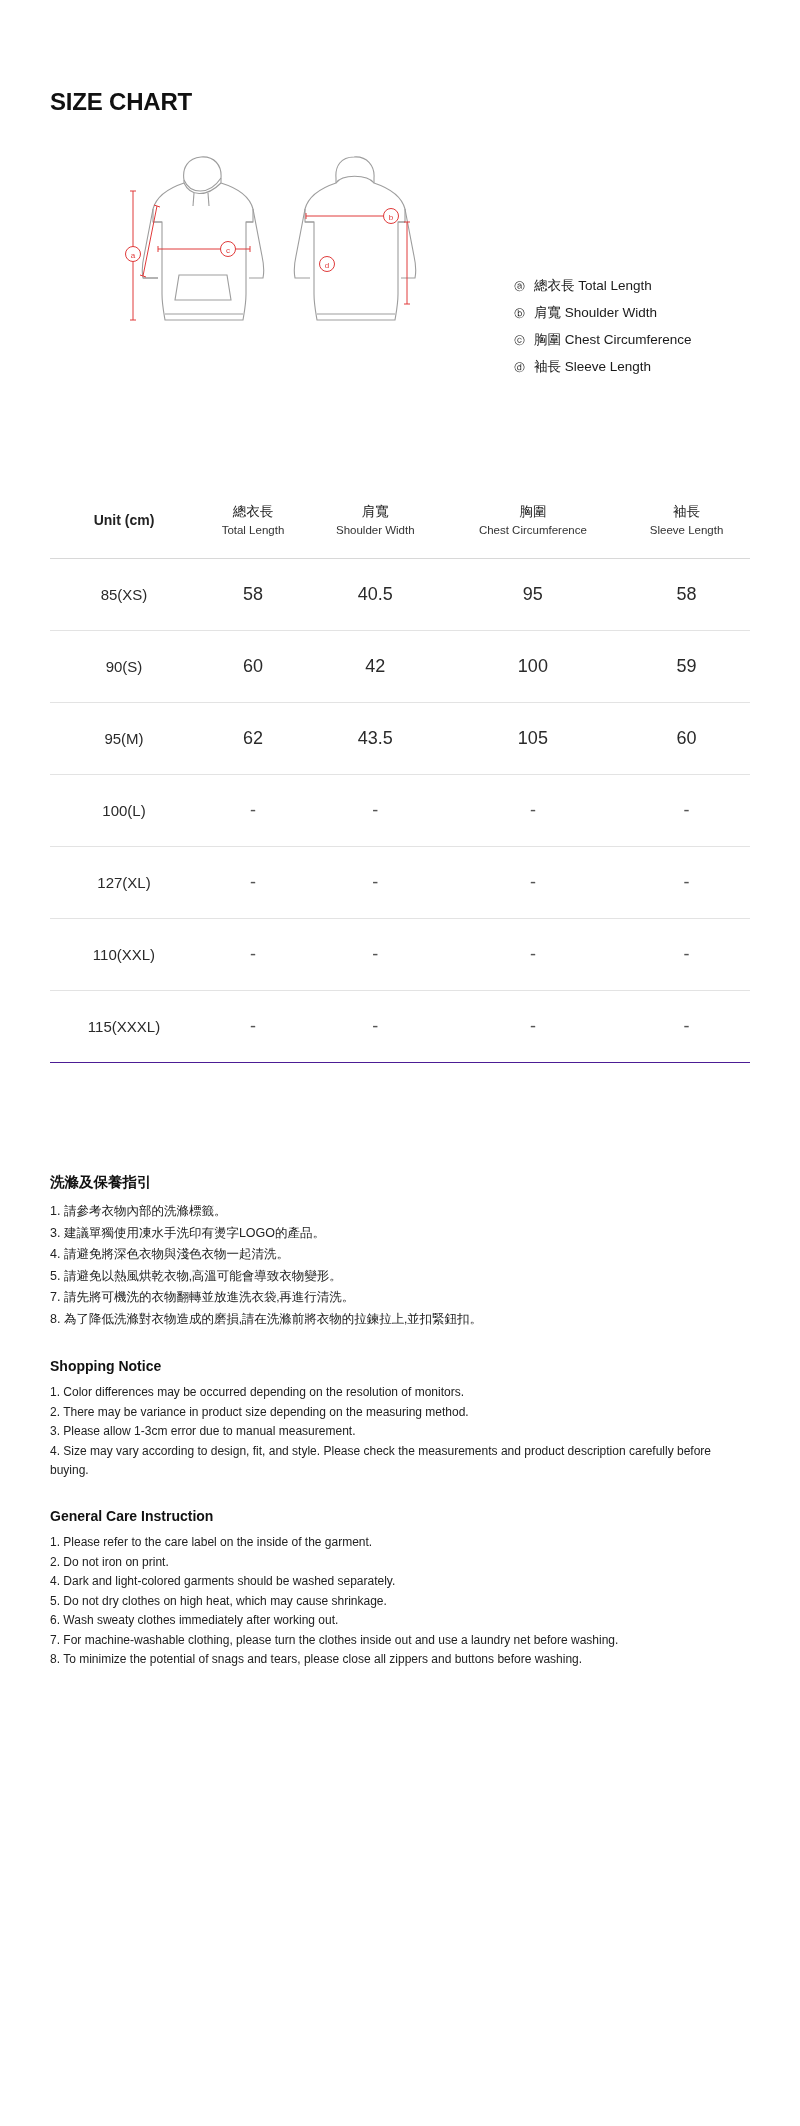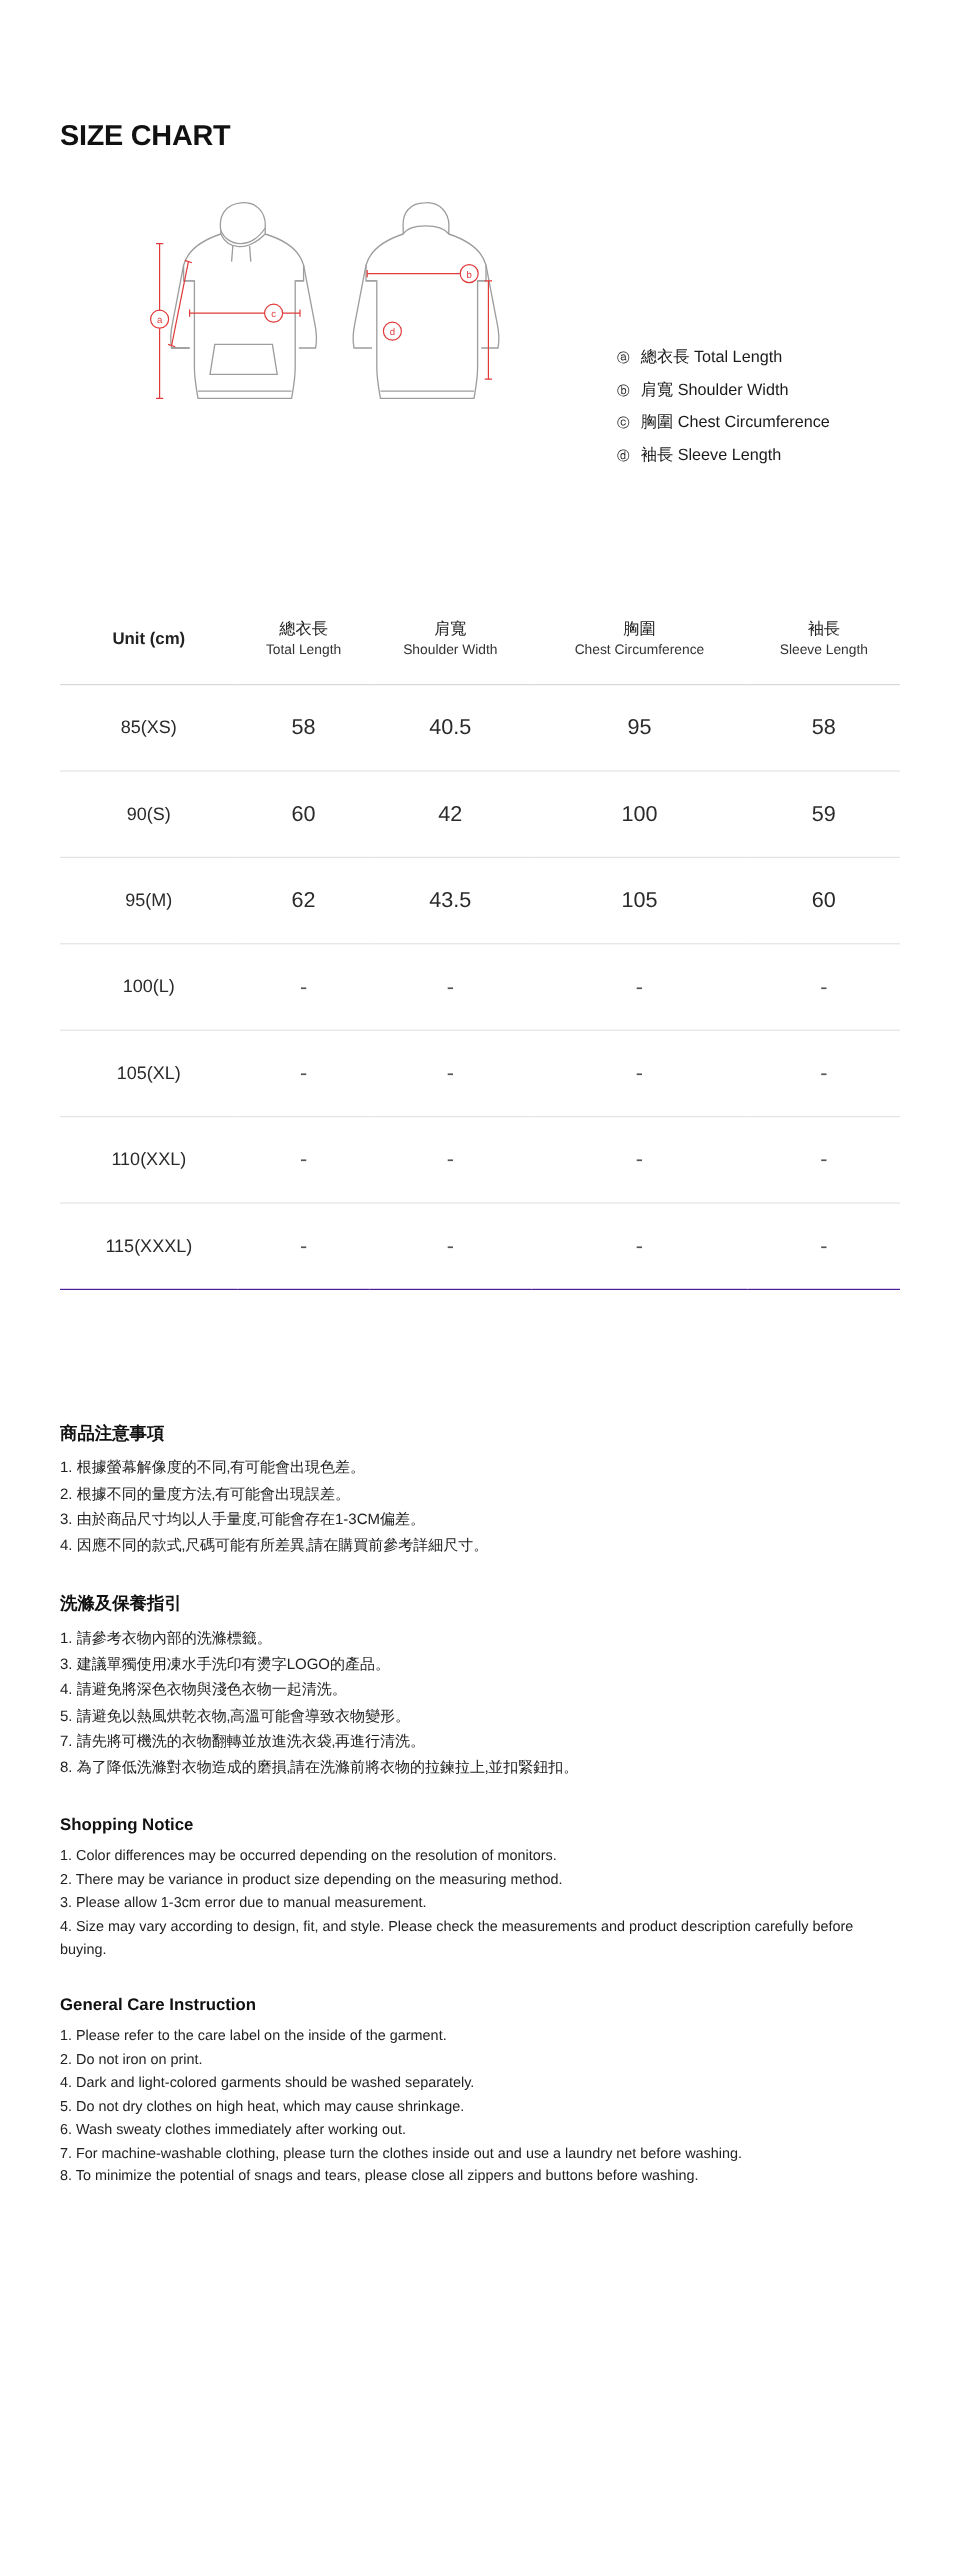--- a/index.html
+++ b/index.html
@@ -11,21 +11,21 @@
   }
   body {
     font-family: "Liberation Sans", sans-serif;
     color: #1a1a1a;
     -webkit-font-smoothing: antialiased;
   }
   .page {
     width: 800px;
     min-height: 2126px;
     position: relative;
-    padding: 12px;
+    padding: 0;
   }
   .inner {
     width: 700px;
     margin: 0 auto;
     padding-top: 88px;
   }
   h1.title {
     font-size: 24px;
     font-weight: bold;
     letter-spacing: -0.2px;
@@ -292,21 +292,21 @@
           <td>60</td>
         </tr>
         <tr>
           <td class="col-unit">100(L)</td>
           <td class="dash">-</td>
           <td class="dash">-</td>
           <td class="dash">-</td>
           <td class="dash">-</td>
         </tr>
         <tr>
-          <td class="col-unit">105(XL)</td>
+          <td class="col-unit">127(XL)</td>
           <td class="dash">-</td>
           <td class="dash">-</td>
           <td class="dash">-</td>
           <td class="dash">-</td>
         </tr>
         <tr>
           <td class="col-unit">110(XXL)</td>
           <td class="dash">-</td>
           <td class="dash">-</td>
           <td class="dash">-</td>
@@ -317,29 +317,20 @@
           <td class="dash">-</td>
           <td class="dash">-</td>
           <td class="dash">-</td>
           <td class="dash">-</td>
         </tr>
       </tbody>
     </table>
 
     <div class="notes">
 
-      <div class="block">
-        <h2>商品注意事項</h2>
-        <ul>
-          <li>1. 根據螢幕解像度的不同‚有可能會出現色差。</li>
-          <li>2. 根據不同的量度方法‚有可能會出現誤差。</li>
-          <li>3. 由於商品尺寸均以人手量度‚可能會存在1-3CM偏差。</li>
-          <li>4. 因應不同的款式‚尺碼可能有所差異‚請在購買前參考詳細尺寸。</li>
-        </ul>
-      </div>
 
       <div class="block">
         <h2>洗滌及保養指引</h2>
         <ul>
           <li>1. 請參考衣物內部的洗滌標籤。</li>
           <li>3. 建議單獨使用凍水手洗印有燙字LOGO的產品。</li>
           <li>4. 請避免將深色衣物與淺色衣物一起清洗。</li>
           <li>5. 請避免以熱風烘乾衣物‚高溫可能會導致衣物變形。</li>
           <li>7. 請先將可機洗的衣物翻轉並放進洗衣袋‚再進行清洗。</li>
           <li>8. 為了降低洗滌對衣物造成的磨損‚請在洗滌前將衣物的拉鍊拉上‚並扣緊鈕扣。</li>

